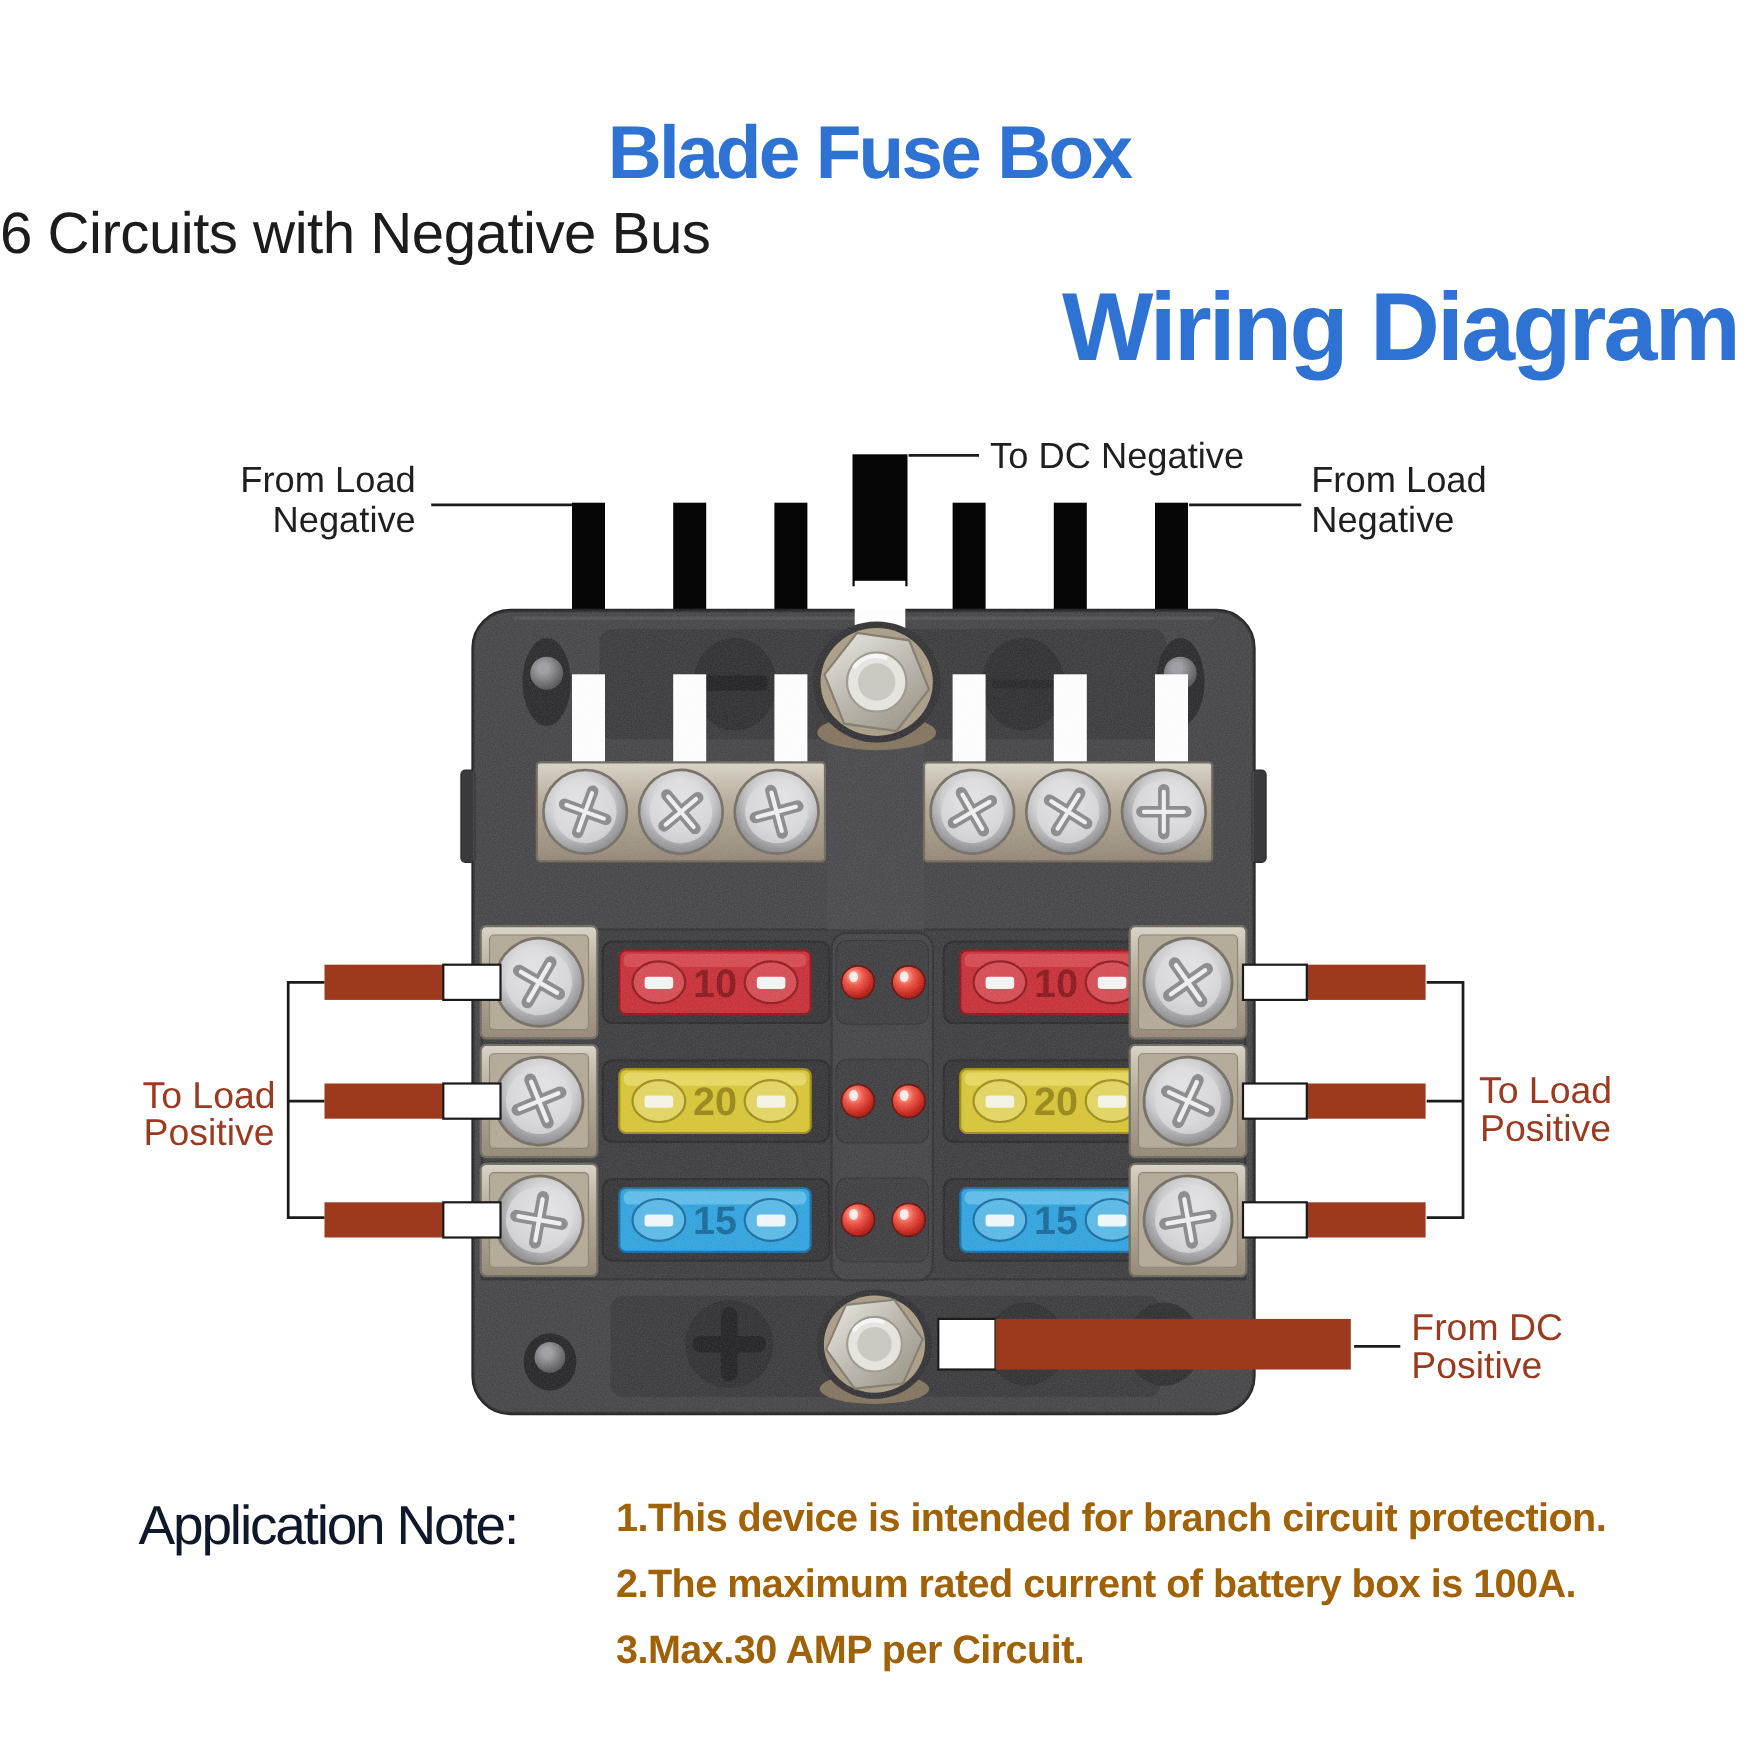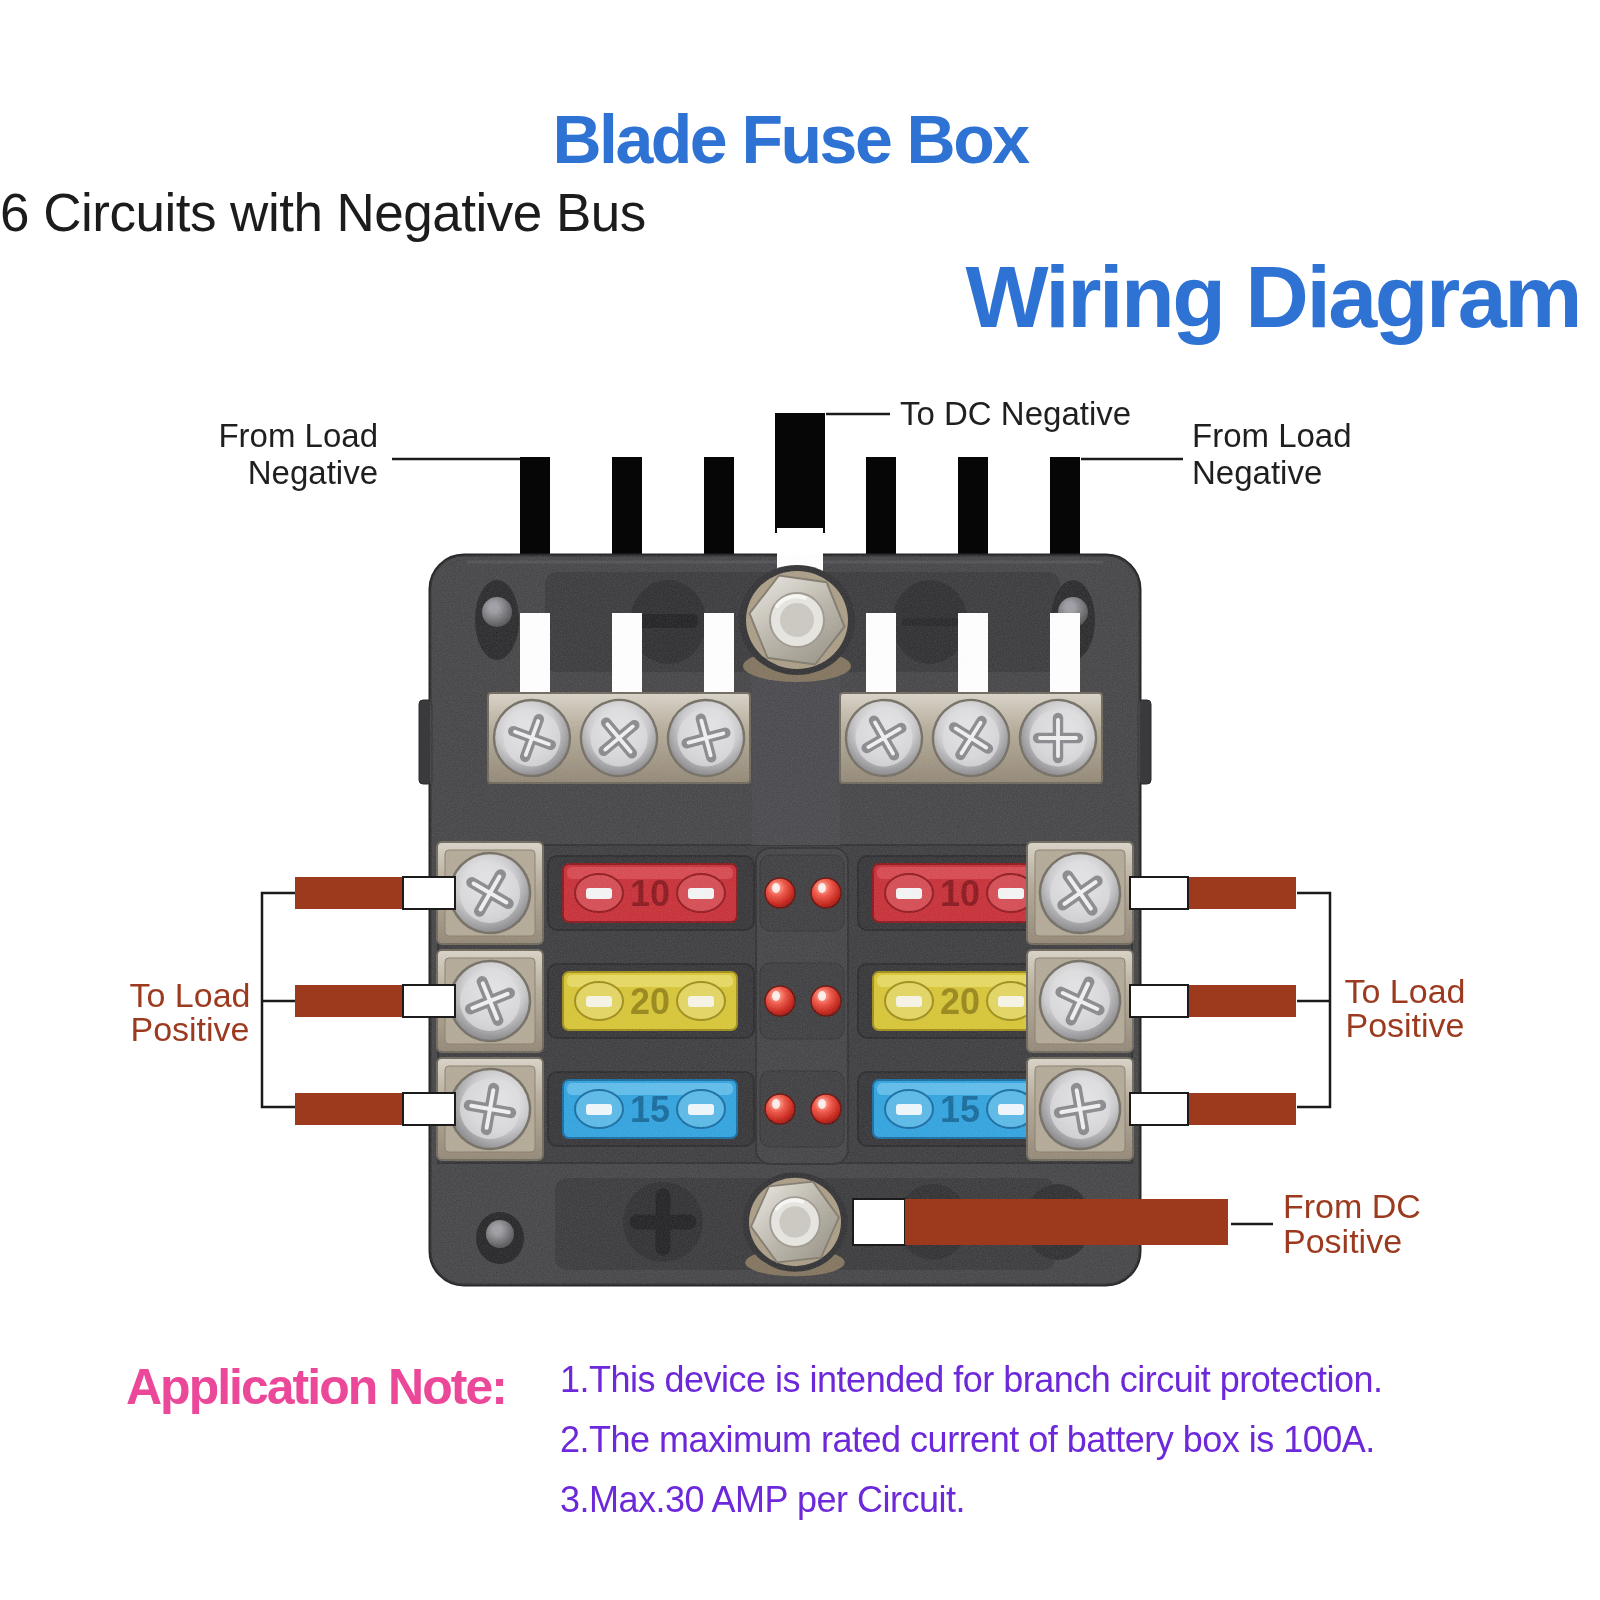--- a/index.html
+++ b/index.html
@@ -6,23 +6,23 @@
   .canvas{position:relative;width:1600px;height:1600px;background:#ffffff;overflow:hidden;
           font-family:"Liberation Sans", sans-serif;}
   .t1{position:absolute;left:0;top:76px;width:1580px;text-align:center;
       font-size:68px;font-weight:800;letter-spacing:-2.5px;color:#2e72d4;margin-top:24px;}
   .t2{position:absolute;left:0;top:182px;width:1580px;text-align:left;
       font-size:53px;font-weight:400;letter-spacing:-0.5px;color:#1c1c1c;}
   .t3{position:absolute;left:0;top:246px;width:1580px;text-align:right;
       font-size:88px;font-weight:800;letter-spacing:-2.5px;color:#2e72d4;}
   .diagram{position:absolute;left:0;top:0;}
   .note-heading{position:absolute;left:126px;top:1358px;
-      font-size:50px;font-weight:700;letter-spacing:-2px;color:#ec4899;white-space:nowrap;}
+      font-size:50px;font-weight:400;letter-spacing:-2px;color:#0f172a;white-space:nowrap;}
   .note-lines{position:absolute;left:560px;top:1350px;width:980px;
-      font-size:36px;font-weight:400;letter-spacing:-0.5px;color:#6d28d9;line-height:60px;}
+      font-size:36px;font-weight:700;letter-spacing:-0.5px;color:#a16207;line-height:60px;}
 </style>
 </head>
 <body>
 
 <div class="canvas">
 
   <div class="t1">Blade Fuse Box</div>
   <div class="t2">6 Circuits with Negative Bus</div>
   <div class="t3">Wiring Diagram</div>
 

